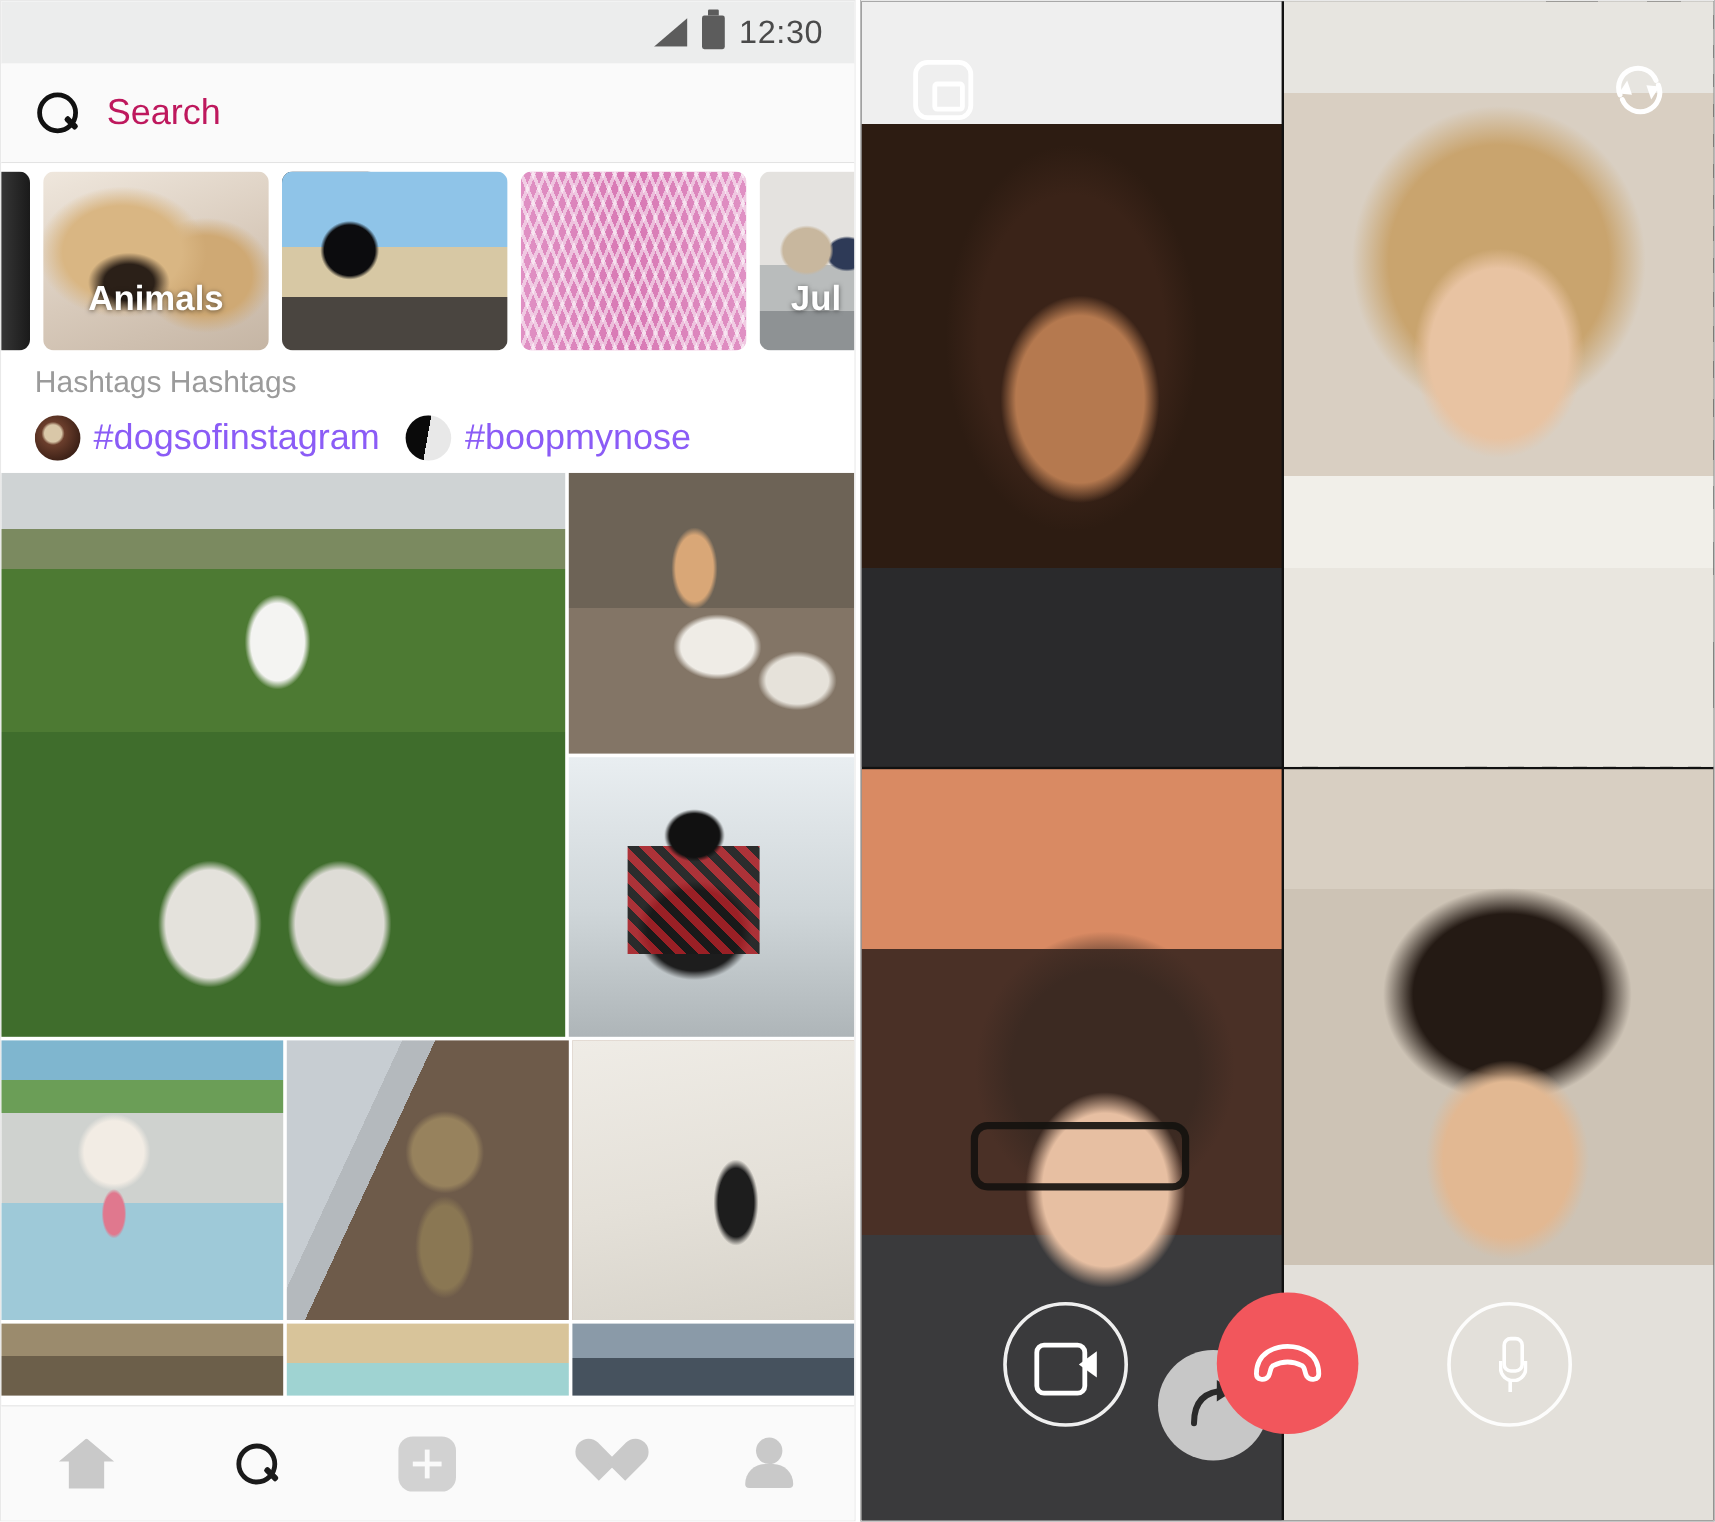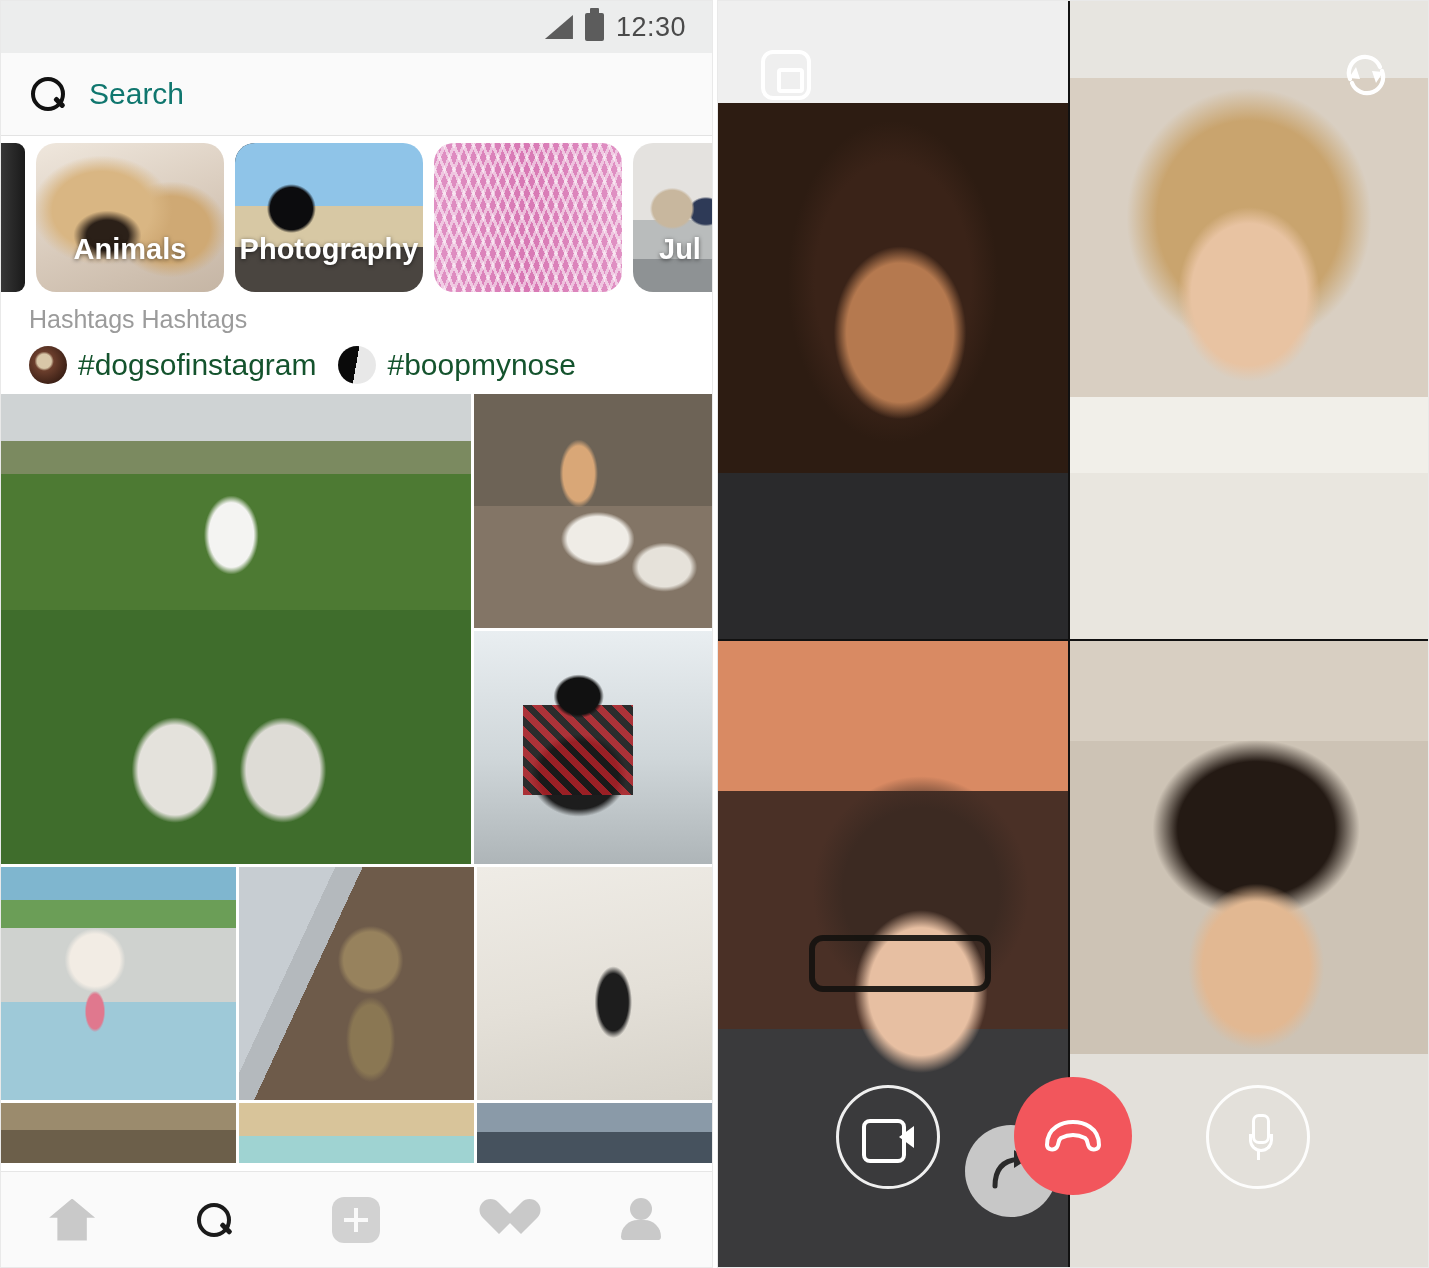--- a/index.html
+++ b/index.html
@@ -35,29 +35,29 @@
 
   .searchbar {
     height: 83px; background: #fafafa; border-bottom: 1px solid #e3e3e3;
     display: flex; align-items: center; padding-left: 30px; gap: 24px; flex: 0 0 auto;
   }
   .mag { width: 34px; height: 34px; position: relative; flex:0 0 auto;}
   .mag::before { content:""; position:absolute; left:0; top:0; width:26px; height:26px;
                  border:4px solid #111; border-radius:50%; }
   .mag::after  { content:""; position:absolute; left:22px; top:23px; width:13px; height:4.5px;
                  background:#111; transform: rotate(45deg); border-radius:2px; }
-  .search-ph { font-size: 30px; color: #0f766e; }
+  .search-ph { font-size: 30px; color: #be185d; }
 
   .chips {
     height: 163px; flex: 0 0 auto; display: flex; align-items: center;
     gap: 11px; padding: 0 0 0 0; overflow: hidden; background:#fff;
   }
   .chip {
     position: relative; flex: 0 0 auto;
-    width: 188px; height: 149px; border-radius: 20px; overflow: hidden;
+    width: 188px; height: 149px; border-radius: 9px; overflow: hidden;
     display: flex; align-items: flex-end; justify-content: center;
   }
   .chip.first { width: 28px; margin-left: -4px; border-radius: 0 9px 9px 0;}
   .chip.last  { width: 140px; justify-content: flex-start; }
   .chip-label {
     position: relative; z-index: 2; color: #fff; font-size: 29px; font-weight: bold;
     padding-bottom: 26px; text-shadow: 0 1px 4px rgba(0,0,0,.55); white-space: nowrap;
   }
   .chip.last .chip-label { padding-left: 26px; }
   .chip-img { position: absolute; inset: 0; }
@@ -83,21 +83,21 @@
   .art-stripedge { background: linear-gradient(90deg,#3b3b3b,#1a1a1a); }
 
   .hashtag-section { padding: 6px 0 10px 28px; flex: 0 0 auto; background:#fff; }
   .hs-title { font-size: 25px; color: #9b9b9b; padding-bottom: 12px; }
   .hs-row { display: flex; align-items: center; gap: 0; overflow: hidden; }
   .hs-item { display: flex; align-items: center; gap: 11px; margin-right: 22px; flex: 0 0 auto;}
   .hs-av { width: 38px; height: 38px; border-radius: 50%; flex:0 0 auto; }
   .hs-av.a1 { background: radial-gradient(circle at 40% 40%, #d9c7a8 0 22%, #6b3e2c 30%, #3a1f15 75%); }
   .hs-av.a2 { background: radial-gradient(circle at 52% 45%, #e9e6df 0 28%, #8e9196 48%, #2f3337 90%); }
   .hs-av.a3 { background: linear-gradient(100deg,#0a0a0a 0 48%, #e8e8e8 48% 100%); }
-  .hs-text { font-size: 30px; color: #14532d; white-space: nowrap; }
+  .hs-text { font-size: 30px; color: #8b5cf6; white-space: nowrap; }
 
   .grid { flex: 1 1 auto; display: flex; flex-direction: column; gap: 3px; overflow: hidden; }
   .grid-rowA { display: flex; gap: 3px; height: 470px; flex: 0 0 auto; }
   .cell-big { width: 470px; flex: 0 0 auto; }
   .col-right { flex: 1 1 auto; display: flex; flex-direction: column; gap: 3px; }
   .col-right > div { flex: 1 1 0; }
   .grid-rowB { display: flex; gap: 3px; height: 233px; flex: 0 0 auto; }
   .grid-rowB > div { flex: 1 1 0; }
   .grid-rowC { display: flex; gap: 3px; height: 60px; flex: 0 0 auto; }
   .grid-rowC > div { flex: 1 1 0; }
@@ -254,21 +254,20 @@
     <div class="chips">
       <div class="chip first">
         <div class="chip-img art-stripedge"></div>
       </div>
       <div class="chip">
         <div class="chip-img art-animals"></div>
         <div class="chip-label">Animals</div>
       </div>
       <div class="chip">
         <div class="chip-img art-photography"></div>
-        <div class="chip-label">Photography</div>
       </div>
       <div class="chip">
         <div class="chip-img art-architecture"></div>
       </div>
       <div class="chip last">
         <div class="chip-img art-decor"></div>
         <div class="chip-label">Jul</div>
       </div>
     </div>
 

